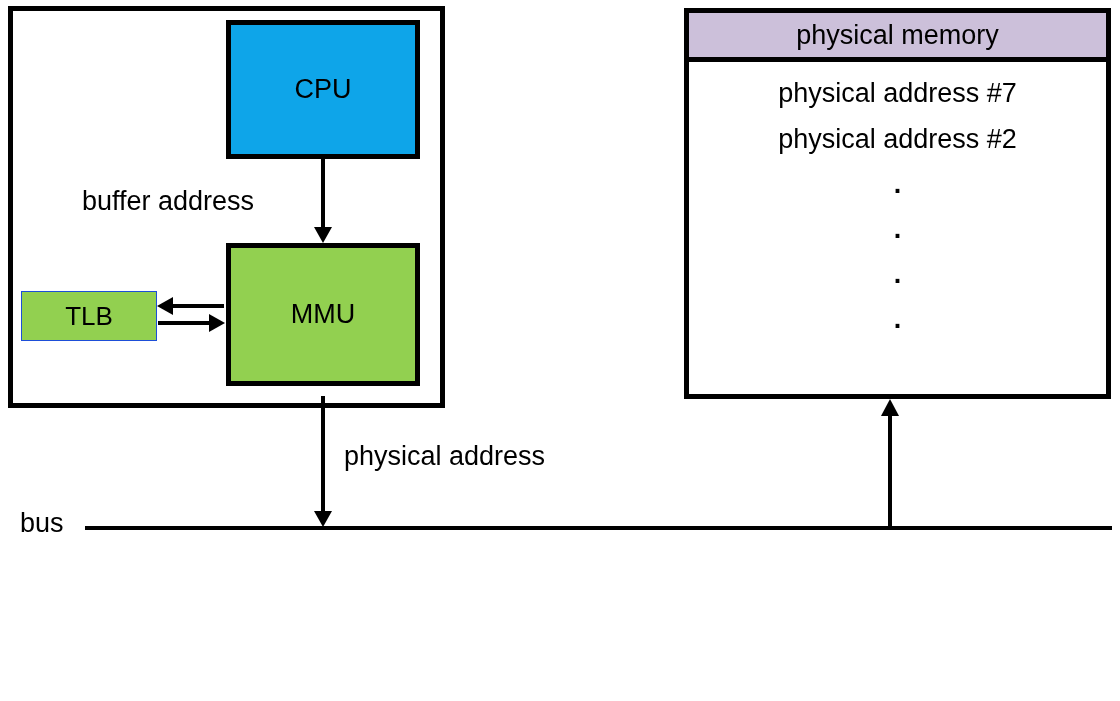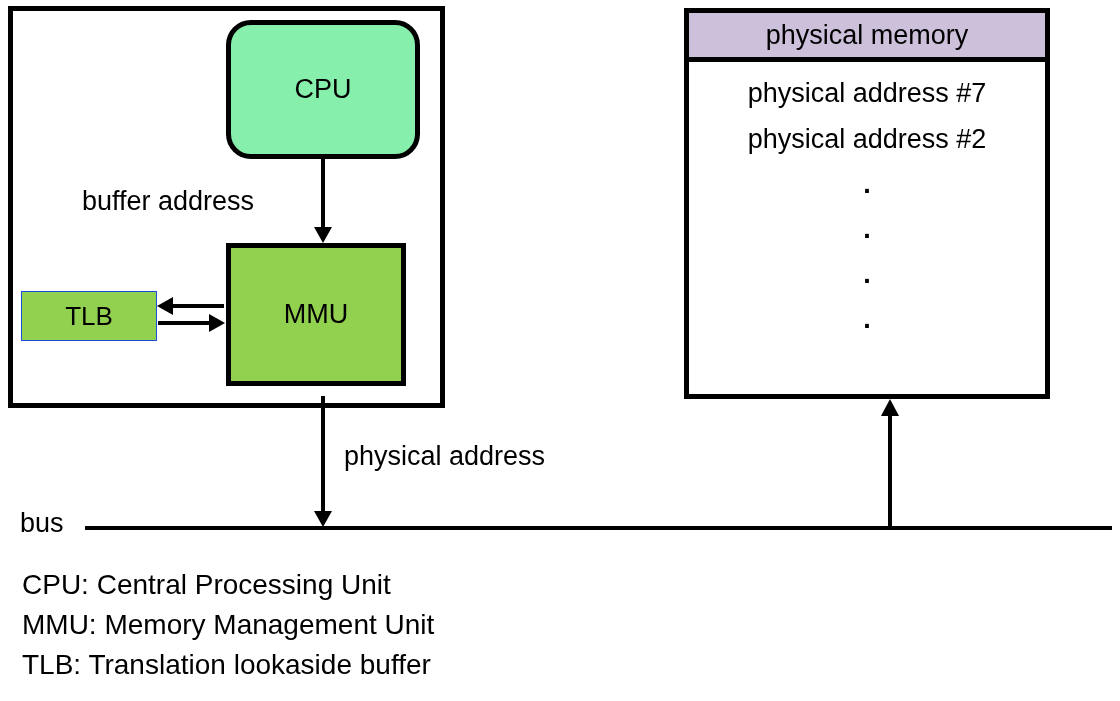--- a/index.html
+++ b/index.html
@@ -36,21 +36,21 @@
     border: 5px solid #000;
   }
   #cpu-box {
     left: 226px; top: 20px;
     width: 194px; height: 139px;
     border: 5px solid #000;
     font-size: 27px;
   }
   #mmu-box {
     left: 226px; top: 243px;
-    width: 180px; height: 143px;
+    width: 194px; height: 143px;
     border: 5px solid #000;
     font-size: 27px;
   }
   #tlb-box {
     left: 21px; top: 291px;
     width: 136px; height: 50px;
     border: 1px solid #1d4ed8;
     font-size: 26px;
   }
   #cpu-casing-label {
@@ -67,21 +67,21 @@
   #physical-address-label {
     left: 344px; top: 441px;
     font-size: 27px;
   }
   #bus-label {
     left: 20px; top: 508px;
     font-size: 27px;
   }
   #memory-box {
     left: 684px; top: 8px;
-    width: 366px; height: 391px;
+    width: 427px; height: 391px;
     border: 5px solid #000;
     box-sizing: border-box;
   }
   #memory-header {
     height: 49px;
     border-bottom: 5px solid #000;
     display: flex;
     align-items: center;
     justify-content: center;
     font-size: 27px;
@@ -131,21 +131,21 @@
       <line x1="85" y1="528" x2="1112" y2="528" stroke="#000" stroke-width="4"></line>
     </g>
     <g>
       <line x1="890" y1="526" x2="890" y2="414" stroke="#000" stroke-width="4"></line>
       <polygon points="881,416 899,416 890,399" fill="#000"></polygon>
     </g>
   </svg>
 
   <div id="cpu-casing" class="abs"></div>
 
-  <div id="cpu-box" class="box" style="background-color: #86efac; border-radius: 25px;">
+  <div id="cpu-box" class="box" style="background-color: #0ea5e9;">
     <span>CPU</span>
   </div>
 
   <div id="mmu-box" class="box" style="background-color: rgb(146, 208, 80);">
     <span>MMU</span>
   </div>
 
   <div id="tlb-box" class="box" style="background-color: rgb(146, 208, 80);">
     <span>TLB</span>
   </div>
@@ -162,19 +162,14 @@
     <div id="memory-rows">
       <div class="memory-row">physical address #7</div>
       <div class="memory-row">physical address #2</div>
       <div class="memory-dot">.</div>
       <div class="memory-dot">.</div>
       <div class="memory-dot">.</div>
       <div class="memory-dot">.</div>
     </div>
   </div>
 
-  <div id="legend" class="abs">
-    <div>CPU: Central Processing Unit</div>
-    <div>MMU: Memory Management Unit</div>
-    <div>TLB: Translation lookaside buffer</div>
-  </div>
 
 </div>
 
 </body></html>

